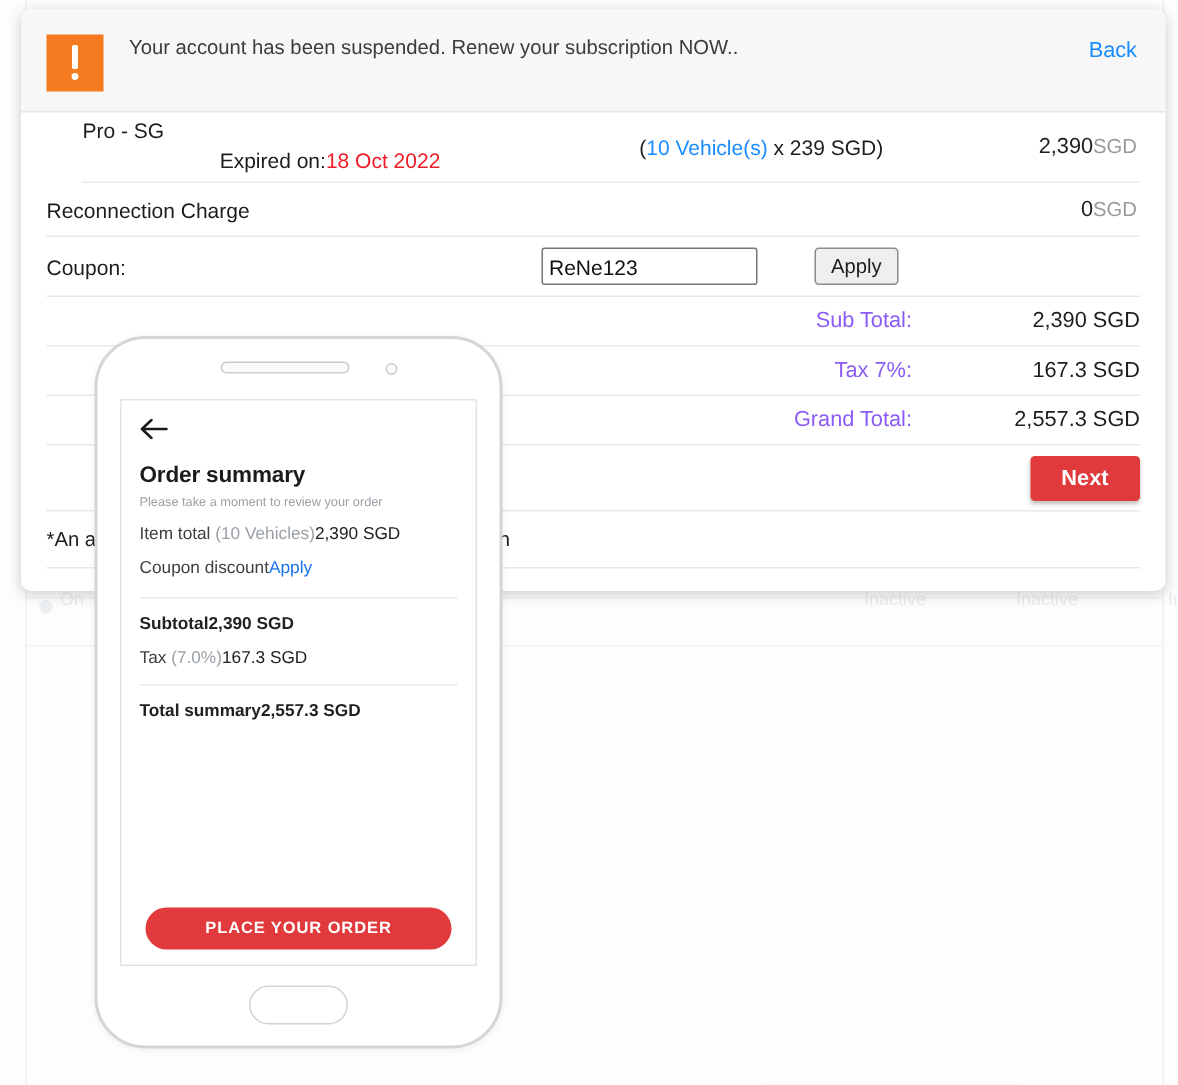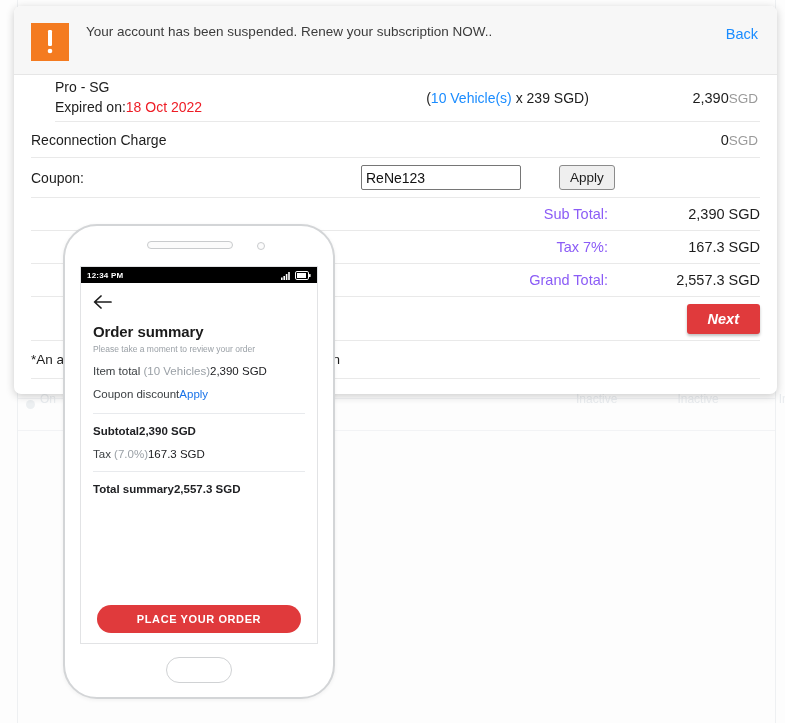--- a/index.html
+++ b/index.html
@@ -74,31 +74,31 @@
     min-height: 33px;
     font-size: 14px; color: #1d1d1d;
   }
   .row.tall { min-height: 47px; align-items: center; margin-left: 24px; }
 
   .cell-left { flex: 0 0 330px; }
   .cell-mid { flex: 1 1 auto; text-align: center; }
   .cell-right { flex: 0 0 130px; text-align: right; padding-right: 2px; }
 
   .plan-name { font-size: 14px; color: #1d1d1d; line-height: 1.42; }
-  .plan-expiry { font-size: 14px; color: #1d1d1d; line-height: 1.42; }
+  .plan-expiry { font-size: 14px; color: #1d1d1d; line-height: 1.42; text-align: center; }
   .plan-expiry .date { color: #ee1c25; }
   .mid-paren { font-size: 14px; color: #1d1d1d; }
   .mid-paren .veh { color: #1a8cff; }
   .amt { font-size: 14.5px; color: #1d1d1d; }
   .amt .cur { color: #9a9a9a; font-size: 13.5px; }
 
   
   .coupon-label { font-size: 14px; }
   .coupon-input {
-    width: 160px; height: 25px;
+    width: 144px; height: 25px;
     border: 1px solid #767676; border-radius: 2px;
     background: #ffffff;
     font-family: "Liberation Sans", sans-serif;
     font-size: 14px; color: #111; padding: 0 4px;
     outline: none;
   }
   .apply-btn {
     margin-left: 38px;
     height: 25px; padding: 0 10px;
     background: #efefef; border: 1px solid #8b8b8b; border-radius: 3px;
@@ -115,21 +115,20 @@
   .tot-val { flex: 0 0 130px; text-align: right; font-size: 14.5px; color: #1d1d1d; }
 
   .next-row { justify-content: flex-end; min-height: 44px; }
   .next-btn {
     background: #e03a3c; color: #ffffff;
     border: none; border-radius: 3px;
     font-family: "Liberation Sans", sans-serif;
     font-size: 14.5px; font-weight: 700;
     padding: 7px 21px; cursor: pointer;
     box-shadow: 0 2px 3px rgba(0,0,0,0.25);
-    font-style: italic;
   }
 
   .footnote-row {
     display: flex; align-items: center; min-height: 38px;
     border-bottom: 1px solid #e9e9e9;
     font-size: 13.5px; color: #1d1d1d;
   }
   .footnote-row .fn-left { flex: 0 0 auto; }
   .footnote-row .fn-spacer { flex: 1 1 auto; }
 
@@ -295,36 +294,20 @@
     </div>
   </div>
 
   <div class="phone">
     <div class="phone-speaker"></div>
     <div class="phone-camera"></div>
     <div class="phone-home"></div>
 
     <div class="phone-screen">
 
-      <div class="status-bar">
-        <span class="status-time">12:34 PM</span>
-        <span class="status-icons">
-          <svg width="11" height="9" viewBox="0 0 11 9">
-            <rect x="0" y="6.5" width="1.6" height="2.5" fill="#ffffff"></rect>
-            <rect x="2.4" y="5" width="1.6" height="4" fill="#ffffff"></rect>
-            <rect x="4.8" y="3" width="1.6" height="6" fill="#ffffff"></rect>
-            <rect x="7.2" y="1" width="1.6" height="8" fill="#ffffff"></rect>
-          </svg>
-          <svg width="16" height="9" viewBox="0 0 16 9">
-            <rect x="0.5" y="0.5" width="13" height="8" rx="1.4" fill="none" stroke="#ffffff" stroke-width="1"></rect>
-            <rect x="2" y="2" width="9" height="5" fill="#ffffff"></rect>
-            <rect x="14" y="3" width="1.6" height="3" rx="0.6" fill="#ffffff"></rect>
-          </svg>
-        </span>
-      </div>
 
       <div class="screen-body">
         <div class="back-arrow">
           <svg width="19" height="14" viewBox="0 0 19 14">
             <path d="M8 1 L1.6 7 L8 13 M1.8 7 L18 7" fill="none" stroke="#1b1b1b" stroke-width="1.7" stroke-linecap="round" stroke-linejoin="round"></path>
           </svg>
         </div>
 
         <div class="os-title">Order summary</div>
         <div class="os-sub">Please take a moment to review your order</div>

